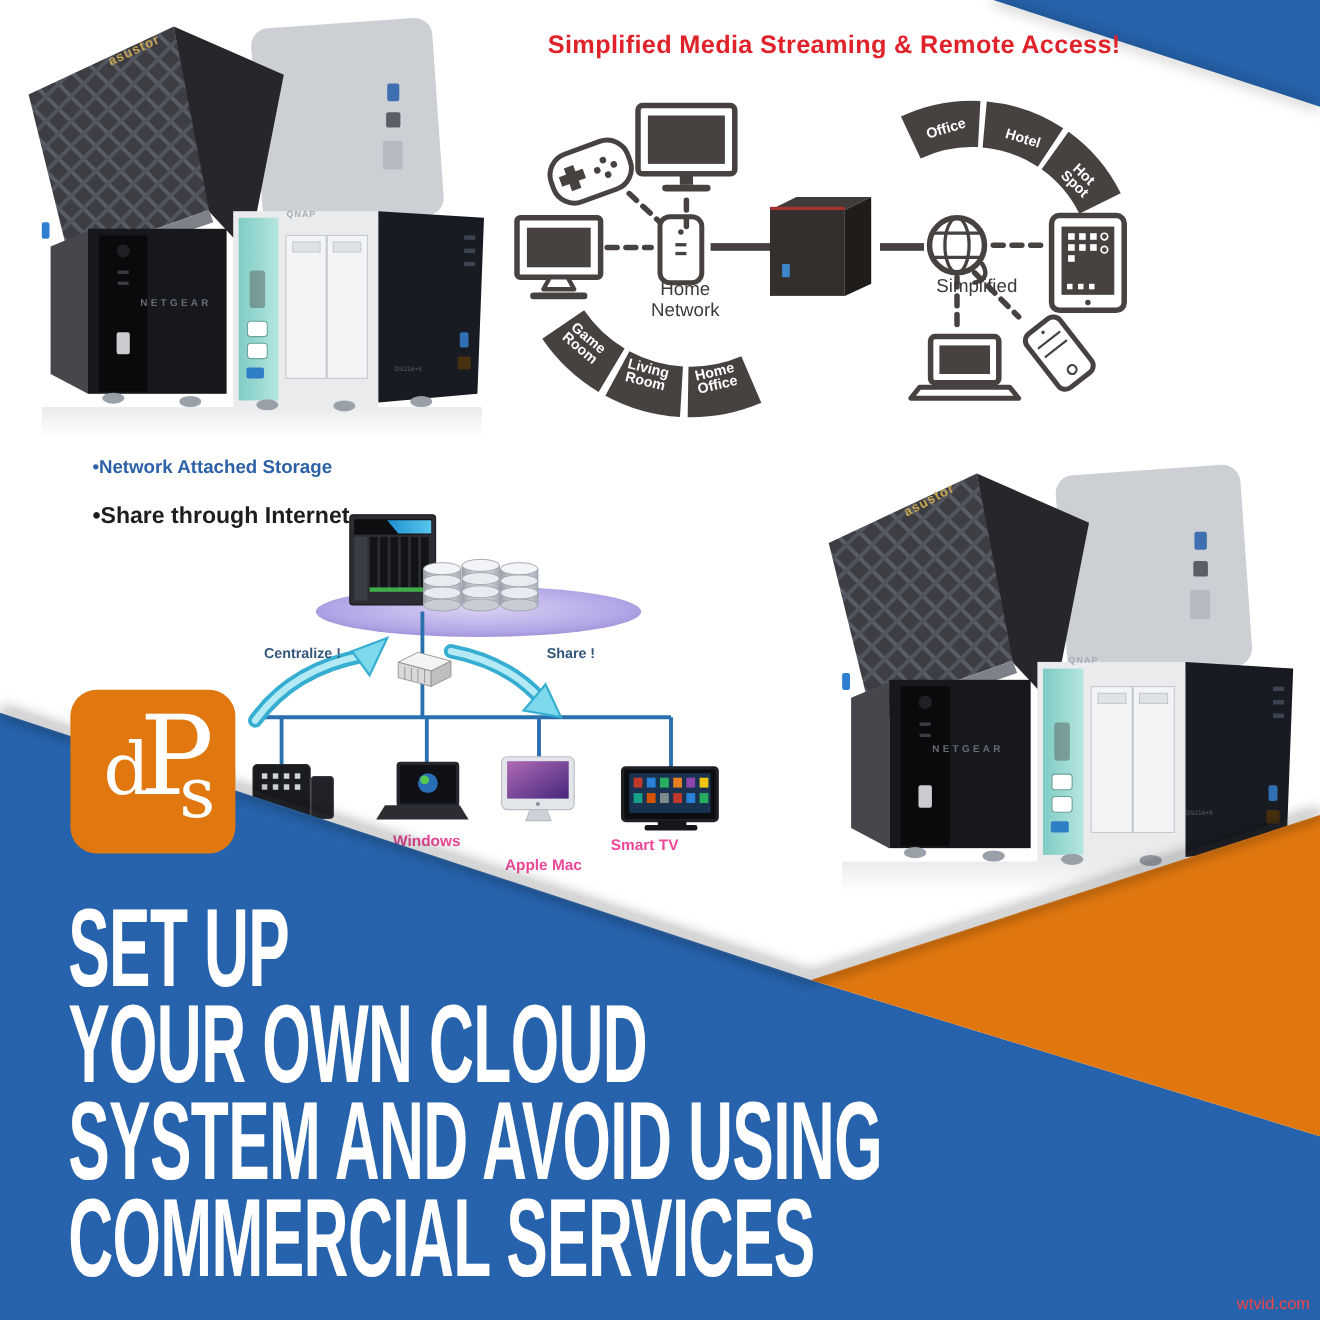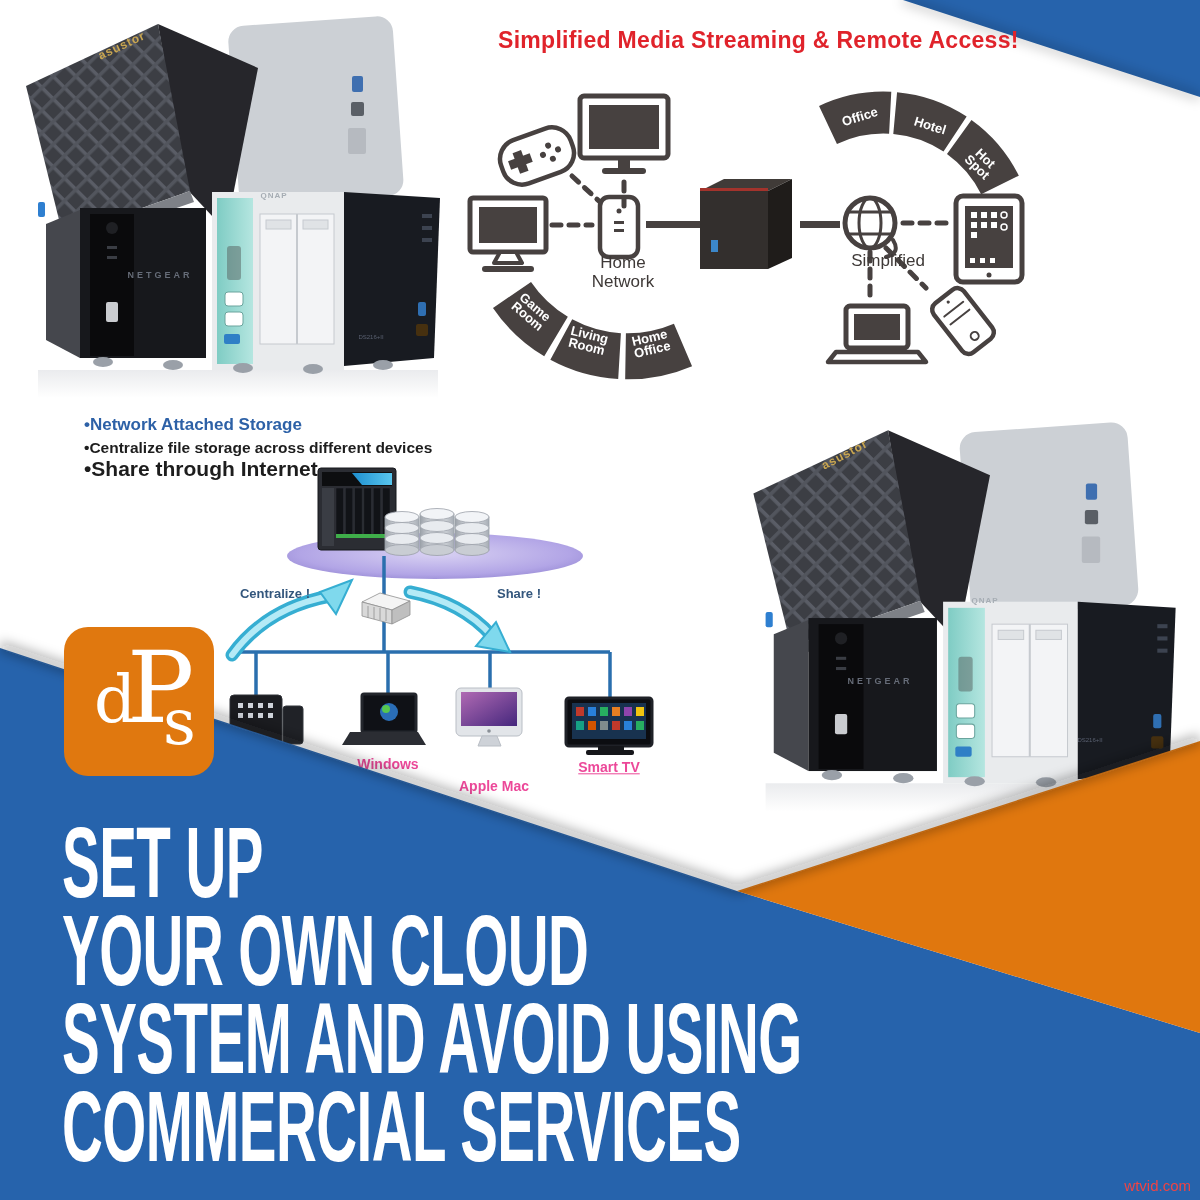--- a/index.html
+++ b/index.html
@@ -324,27 +324,26 @@
             <rect x="636" y="721" width="8" height="9" fill="#27ae60"></rect>
         </g>
         <rect x="598" y="746" width="26" height="4" fill="#15161a"></rect>
         <rect x="586" y="750" width="48" height="5" rx="2" fill="#15161a"></rect>
       </g>
     </g>
   </svg>
 
   <div id="labels-under">
     <div class="bullet1">•Network Attached Storage</div>
-    <div class="bullet2">•Centralize file storage across different devices</div>
     <div class="bullet3">•Share through Internet</div>
     <div class="lbl flowlbl" style="left:255px;top:594px;">Centralize !</div>
     <div class="lbl flowlbl" style="left:499px;top:594px;">Share !</div>
     <div class="lbl devlbl" style="left:388px;top:765px;">Windows</div>
     <div class="lbl devlbl" style="left:494px;top:768px;margin-top:19px;">Apple Mac</div>
-    <div class="lbl devlbl" style="left:609px;top:768px;text-decoration:underline;">Smart TV</div>
+    <div class="lbl devlbl" style="left:586px;top:768px;">Smart TV</div>
   </div>
 
   <svg id="bands" width="1200" height="1200" viewBox="0 0 1200 1200">
     <defs>
       <filter id="soft" x="-20%" y="-20%" width="140%" height="140%">
         <feGaussianBlur stdDeviation="6"></feGaussianBlur>
       </filter>
     </defs>
     <polygon points="0,648 737,891 1200,1033 1200,1200 0,1200" fill="#2663ac"></polygon>
     <polygon points="737,891 1200,741 1200,1033" fill="#e0770e"></polygon>

